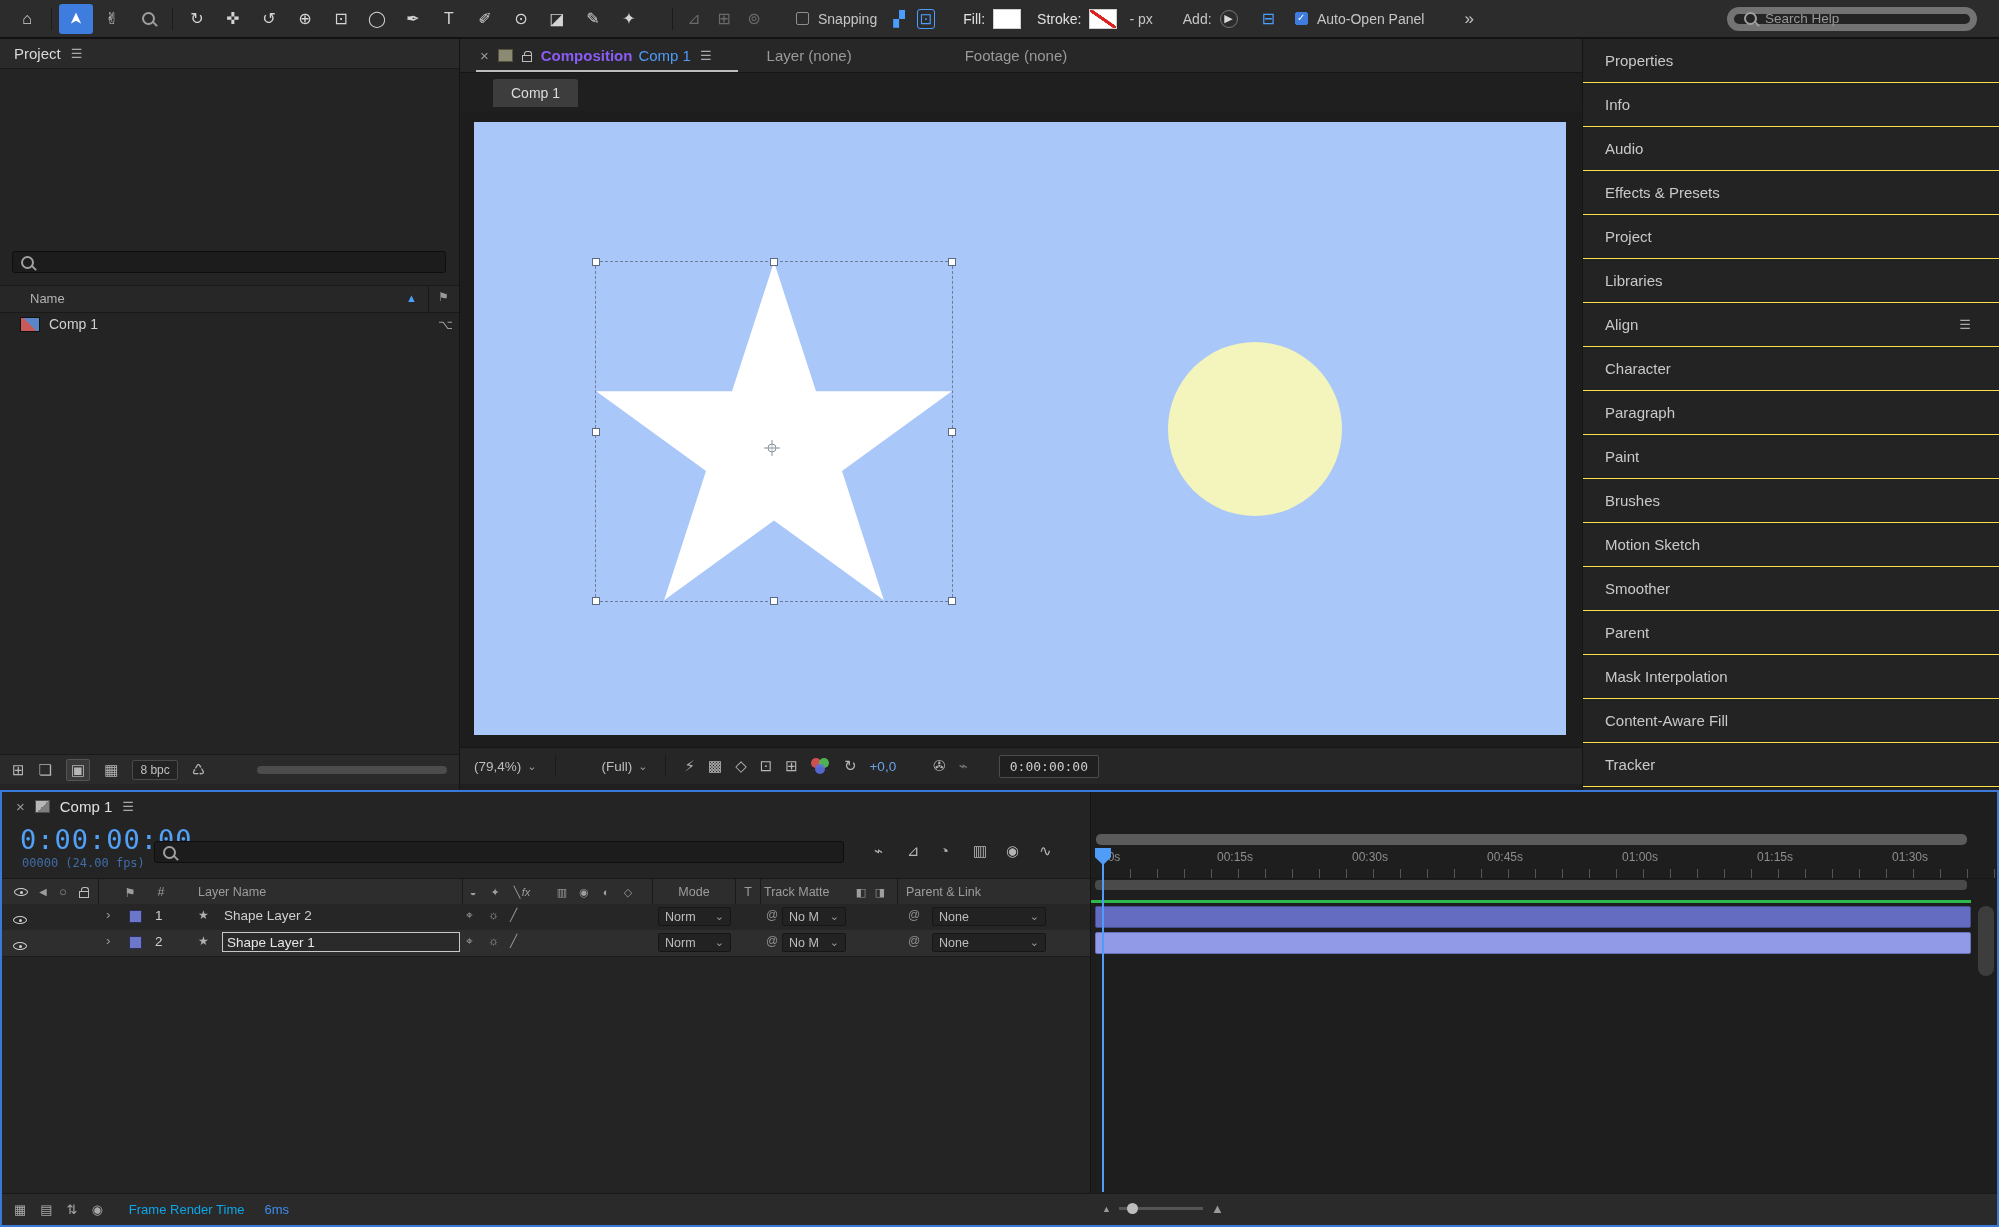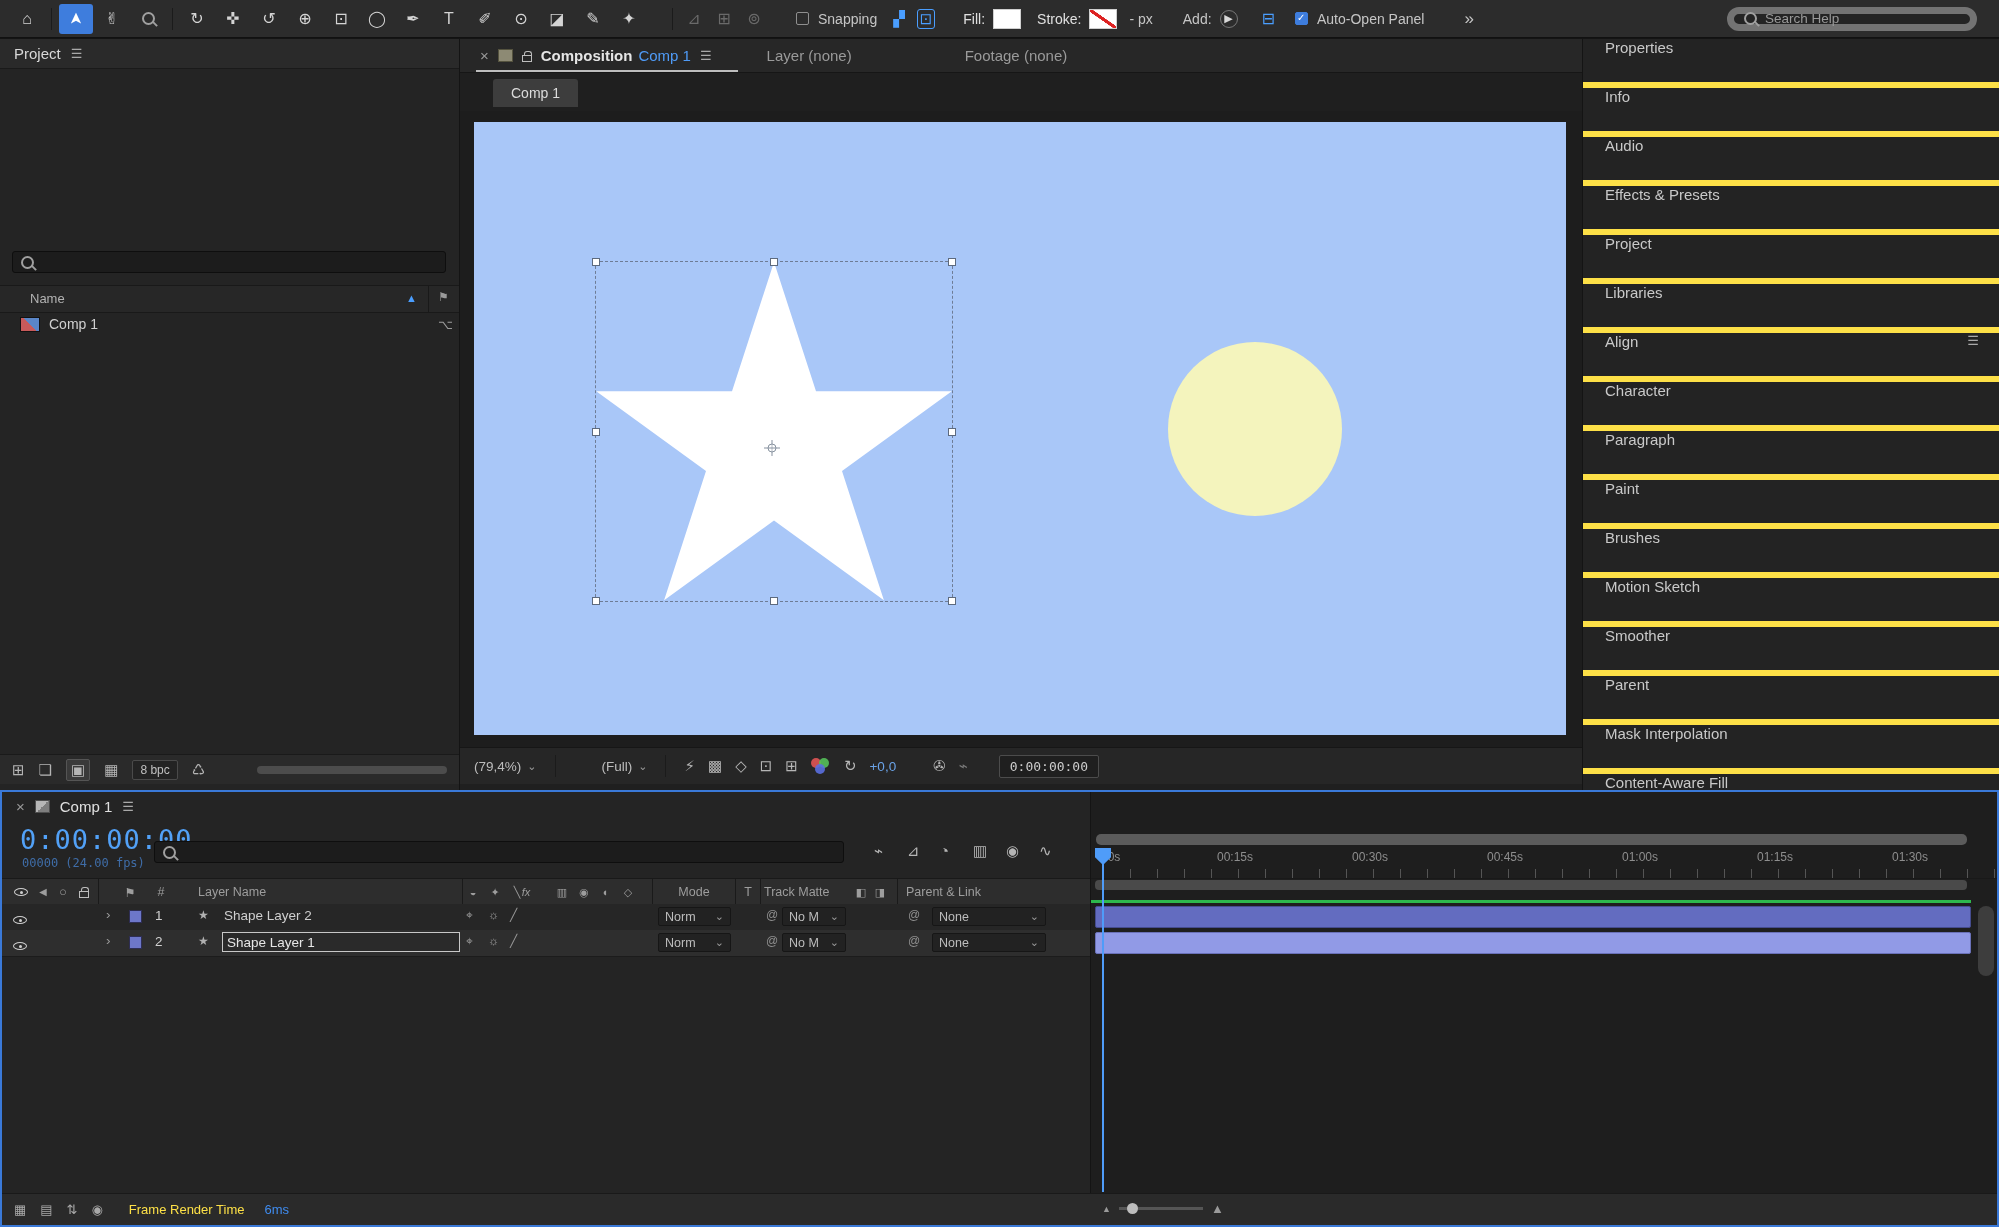--- a/index.html
+++ b/index.html
@@ -57,21 +57,21 @@
   .caret{font-size:11px;color:#9a9a9a}
   .cicon{font-size:15px;color:#b5b5b5}
   .rgbdots{position:relative;width:20px;height:16px;flex:none}
   .rgbdots i{position:absolute;width:10px;height:10px;border-radius:50%;opacity:.9}
   .rgbdots i:nth-child(1){background:#e05555;left:0;top:0}
   .rgbdots i:nth-child(2){background:#55c05a;left:8px;top:0}
   .rgbdots i:nth-child(3){background:#5a6fe0;left:4px;top:6px}
   .tcbox{border:1px solid #4c4c4c;background:#1f1f1f;border-radius:2px;padding:3px 10px;font-family:"DejaVu Sans Mono",monospace;font-size:13px;color:#cccccc}
   
   #rightpanel{position:absolute;left:1583px;top:39px;width:416px;height:751px;background:#232323}
-  .pitem{height:43px;display:flex;align-items:flex-start;justify-content:space-between;padding:0 20px 0 22px;border-bottom:6px solid #fde047;font-size:15px;color:#c9c9c9}
+  .pitem{height:43px;display:flex;align-items:center;justify-content:space-between;padding:0 28px 0 22px;border-bottom:1px solid #fde047;font-size:15px;color:#c9c9c9}
   
   #timeline{position:absolute;left:0;top:790px;width:1999px;height:437px;background:#232323;border:2px solid #3a79d8;box-sizing:border-box}
   #tl-left{position:absolute;left:0;top:0;width:1088px;height:100%;background:#242424}
   #tl-right{position:absolute;left:1088px;top:0;right:0;height:100%;background:#1e1e1e;border-left:1px solid #141414}
   .tl-tabrow{position:absolute;left:0;top:0;width:1088px;height:28px;display:flex;align-items:center;gap:10px;padding:0 14px;box-sizing:border-box;font-size:15px;color:#e0e0e0}
   .tl-comp-ic{width:13px;height:11px;background:linear-gradient(135deg,#b7b7b7 50%,#7e7e7e 50%);border:1px solid #4f4f4f;flex:none}
   #tl-timecode{position:absolute;left:18px;top:32px;font-family:"DejaVu Sans Mono",monospace;font-size:27px;color:#52a1f7;letter-spacing:1px}
   #tl-frameinfo{position:absolute;left:20px;top:64px;font-family:"DejaVu Sans Mono",monospace;font-size:12px;color:#3f6da8}
   .tl-hdr{position:absolute;left:0;top:86px;width:1088px;height:26px;background:#2d2d2d;border-top:1px solid #191919;border-bottom:1px solid #191919;font-size:12.5px;color:#9d9d9d}
   .hx{position:absolute;top:0;height:100%;display:flex;align-items:center;justify-content:center}
@@ -225,21 +225,21 @@
       <span>♺</span>
       <span class="hscroll" style="width:190px;margin-left:auto"></span>
     </div>
   </div>
 
   <div id="comp">
     <div class="tabbar">
       <span style="color:#9a9a9a">×</span>
       <span class="panel-ic"></span>
       <span class="lock"></span>
-      <span style="color:#e5e5e5;font-weight:bold">Composition</span>
+      <span style="color:#8b5cf6;font-weight:bold">Composition</span>
       <span style="color:#4f9bf7;margin-left:-3px">Comp 1</span>
       <span class="menu-ic">☰</span>
       <span class="dimtab" style="margin-left:46px">Layer (none)</span>
       <span class="dimtab" style="margin-left:104px">Footage (none)</span>
       <span class="tab-underline"></span>
     </div>
     <div class="subtab">
       <span>Comp 1</span>
     </div>
     <div id="viewer">
@@ -473,21 +473,21 @@
       <div class="playhead-line"></div>
       <div class="playhead-head"></div>
       <div class="vscroll"></div>
     </div>
 
     <div class="tl-bottom">
       <span style="margin-right:14px">▦</span>
       <span style="margin-right:14px">▤</span>
       <span style="margin-right:14px">⇅</span>
       <span style="margin-right:26px">◉</span>
-      <span style="color:#fde047">Frame Render Time</span>
+      <span style="color:#0ea5e9">Frame Render Time</span>
       <span style="color:#3f8cf0;margin-left:20px">6ms</span>
     </div>
     <div class="zoomslider">
       <span class="mountain" style="font-size:9px">▲</span>
       <span class="ztrack">
           <span class="zhandle"></span>
         </span>
       <span class="mountain" style="font-size:13px">▲</span>
     </div>
   </div>

